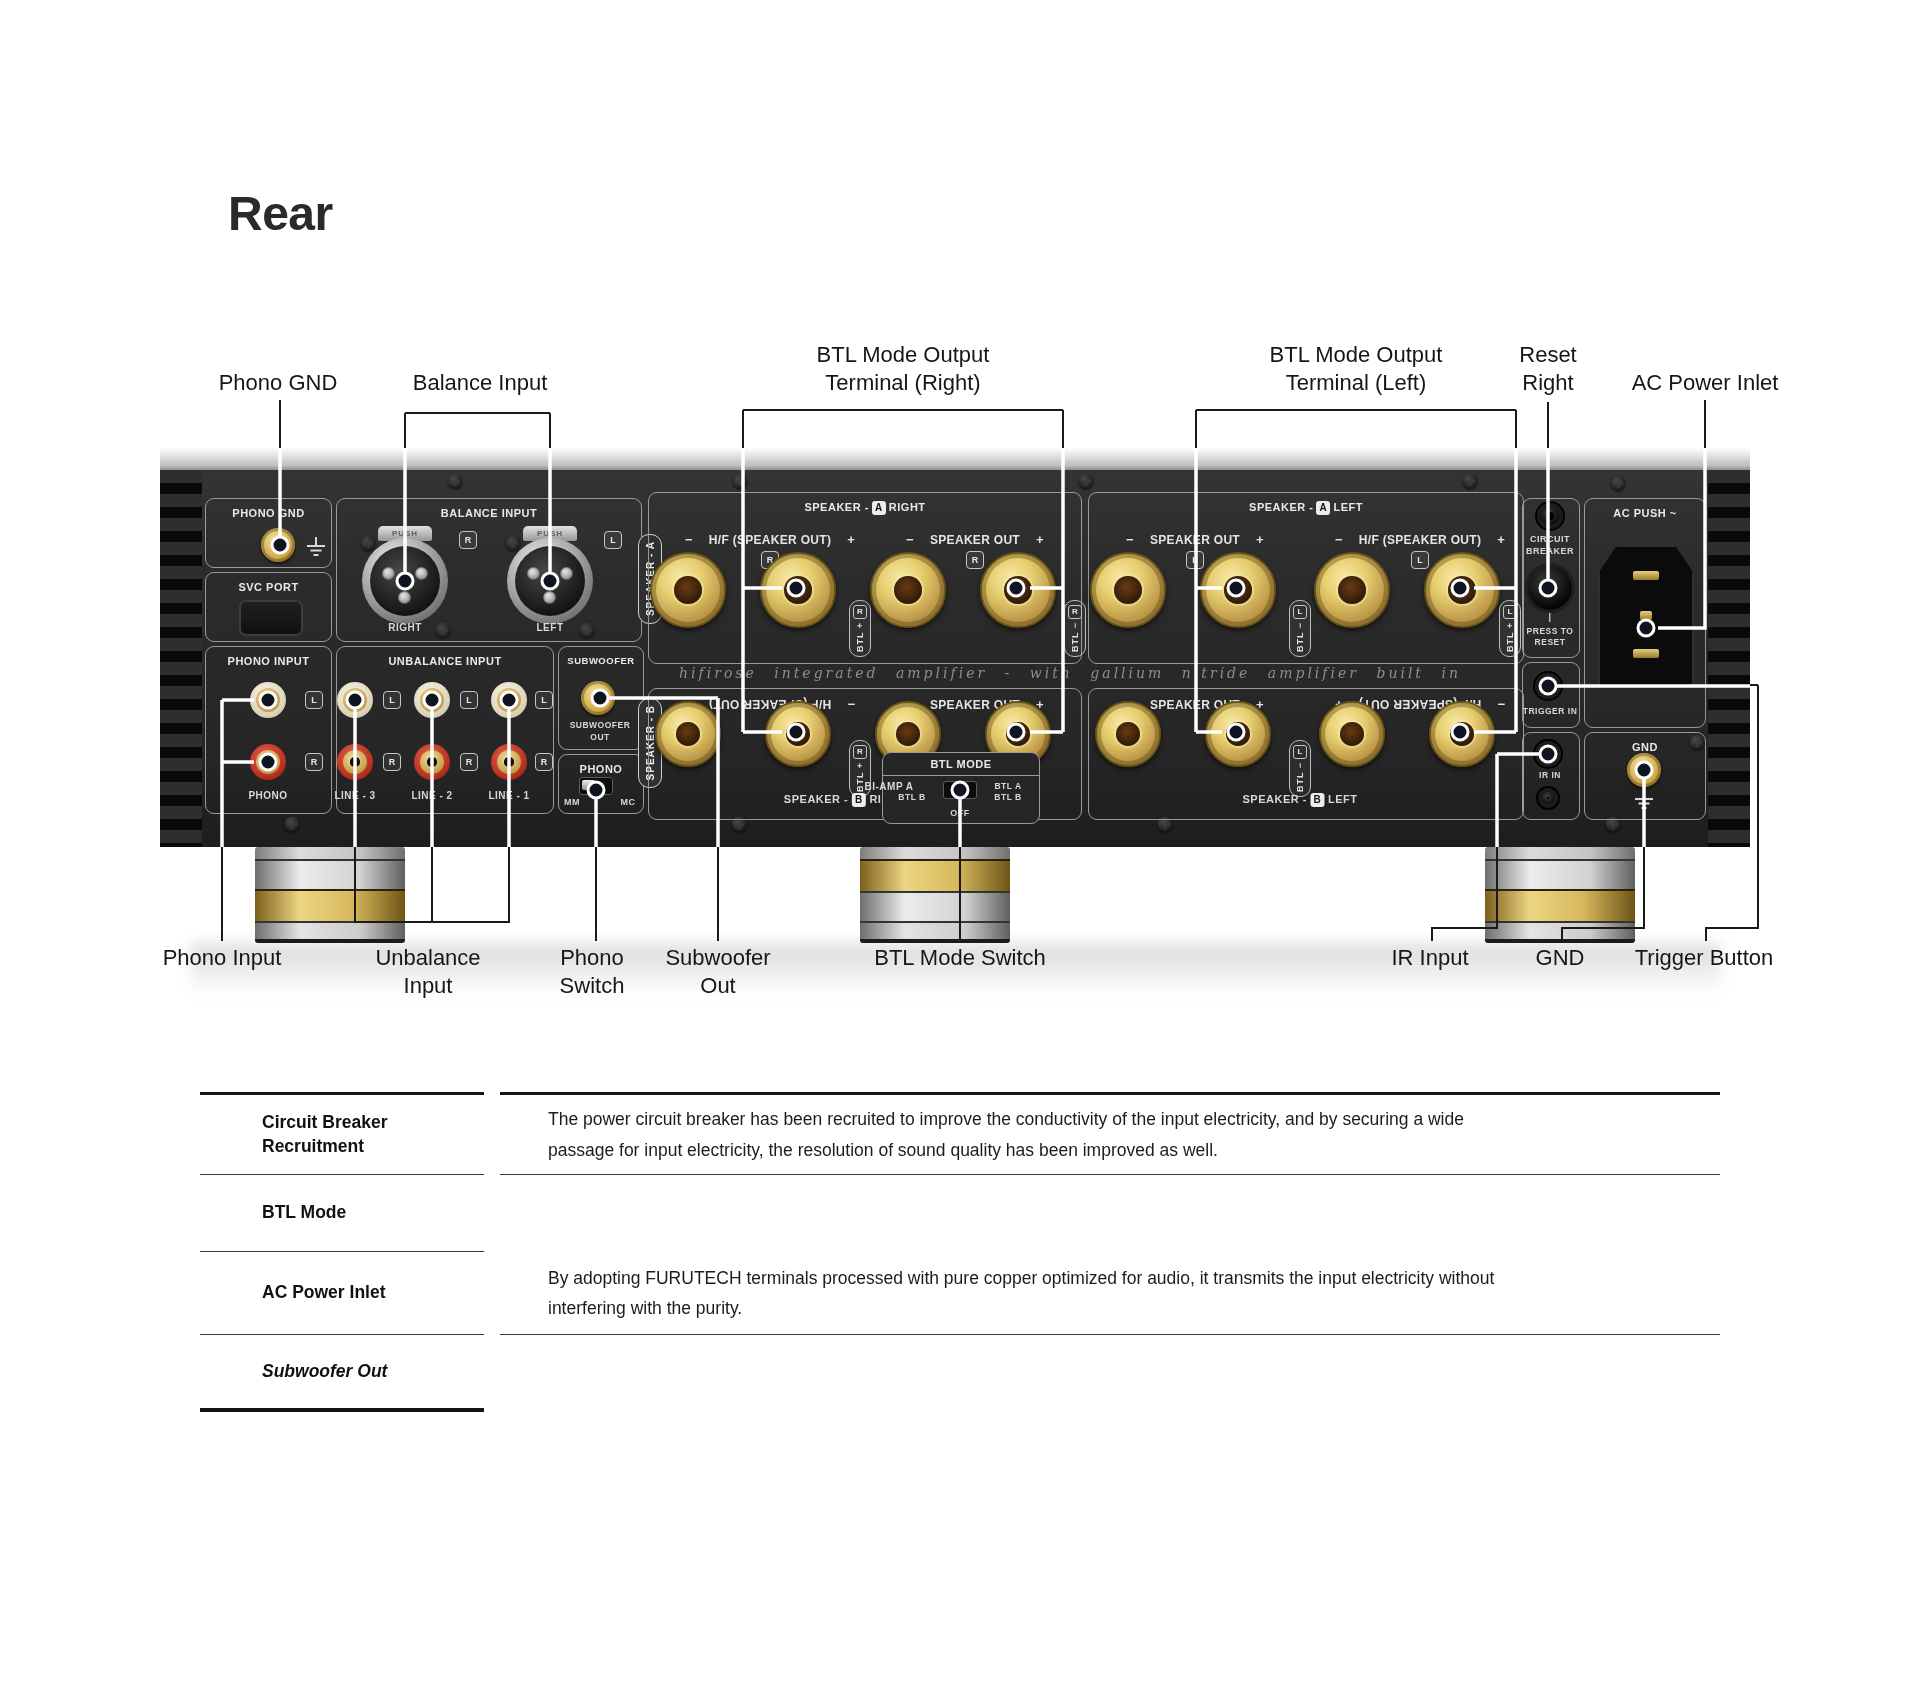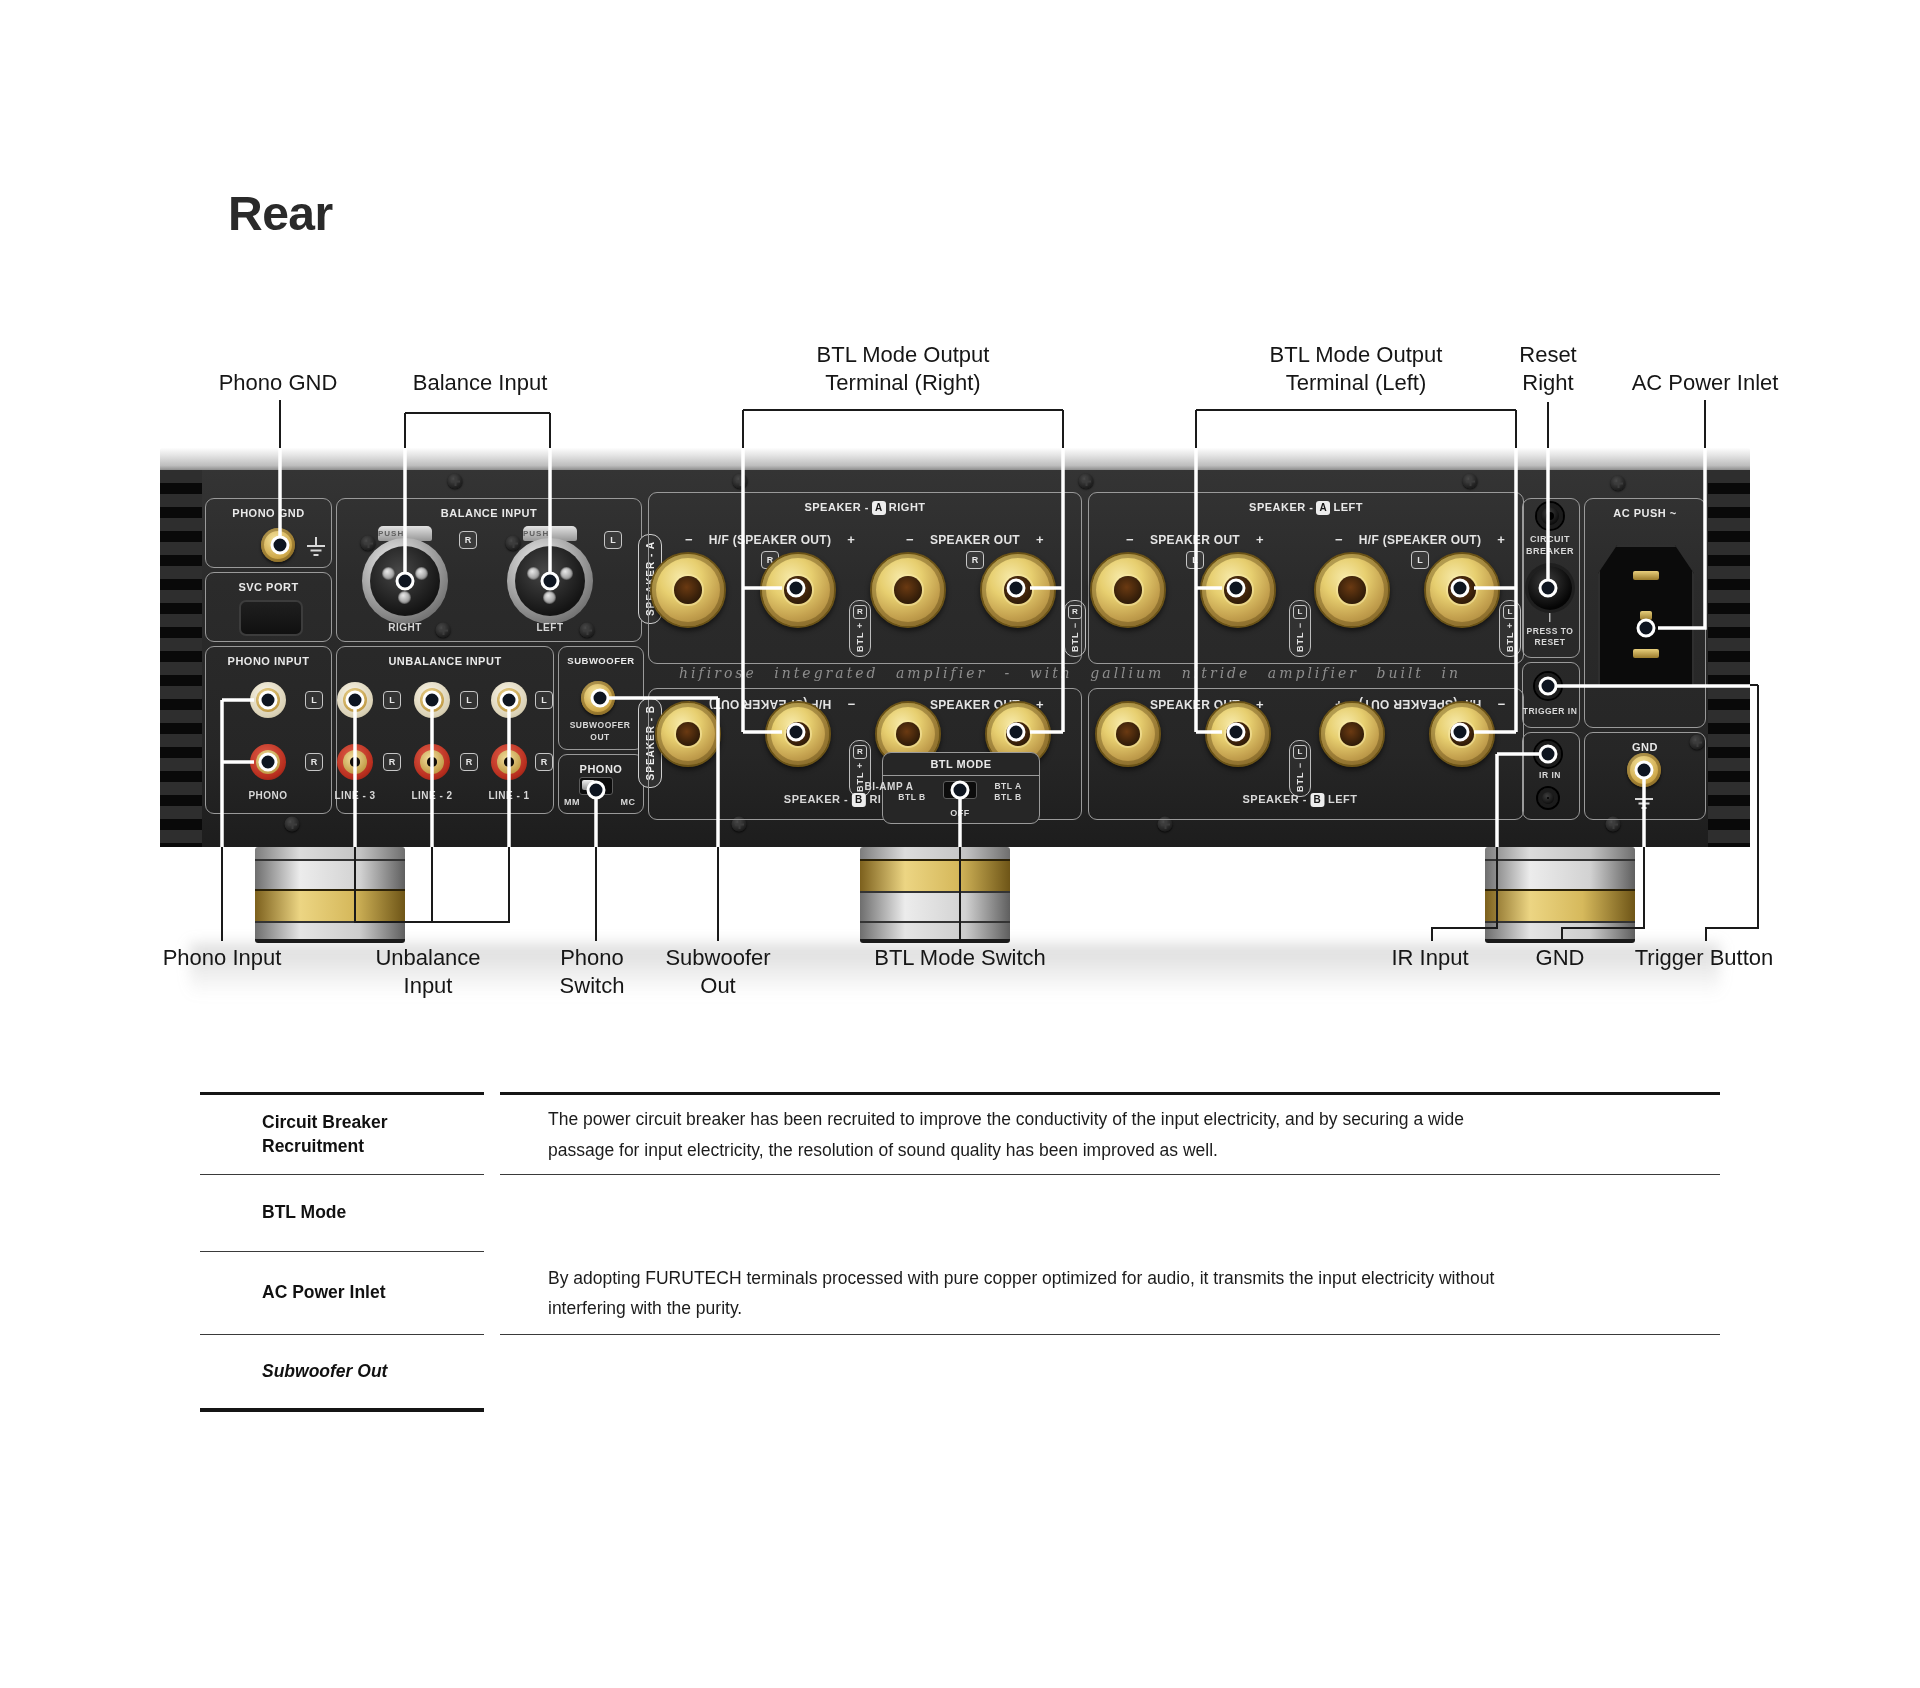--- a/index.html
+++ b/index.html
@@ -48,21 +48,21 @@
   .rca:after{content:"";position:absolute;inset:13px;border-radius:50%;
     background:#16100b;box-shadow:inset 0 0 3px #000;}
   .xlr{position:absolute;width:86px;height:86px;border-radius:50%;
     background:radial-gradient(circle at 38% 30%,#f0f0f0,#9c9c9c 52%,#565656 95%);}
   .xlr:before{content:"";position:absolute;inset:8px;border-radius:50%;
     background:radial-gradient(circle at 42% 36%,#474747,#141414 72%);}
   .xlr .pin{position:absolute;width:13px;height:13px;border-radius:50%;
     background:radial-gradient(circle at 40% 35%,#e8e8e8,#6f6f6f);box-shadow:inset 0 0 2px #000;}
   .ptab{position:absolute;transform:translateX(-50%);width:54px;height:15px;
     background:linear-gradient(180deg,#e2e2e2,#969696);border-radius:5px 5px 2px 2px;
-    color:#5f5f5f;font-size:8px;font-weight:700;letter-spacing:1px;text-align:left;line-height:15px;}
+    color:#5f5f5f;font-size:8px;font-weight:700;letter-spacing:1px;text-align:center;line-height:15px;}
   .screw{position:absolute;width:15px;height:15px;border-radius:50%;
     background:radial-gradient(circle at 40% 35%,#4a4a4a,#0b0b0b);transform:translate(-50%,-50%);
     box-shadow:0 1px 2px rgba(0,0,0,.8);}
   .screw:before{content:"";position:absolute;left:50%;top:50%;width:9px;height:2px;background:#3c3c3c;transform:translate(-50%,-50%);}
   .screw:after{content:"";position:absolute;left:50%;top:50%;width:2px;height:9px;background:#3c3c3c;transform:translate(-50%,-50%);}
   .jack{position:absolute;width:26px;height:26px;border-radius:50%;transform:translate(-50%,-50%);
     background:radial-gradient(circle at 45% 40%,#3d3d3d,#0a0a0a 55%);
     box-shadow:inset 0 0 0 4px #1c1c1c,0 0 0 2px #000;}
   .jack:after{content:"";position:absolute;inset:9px;border-radius:50%;background:#000;}
   .gold-term{position:absolute;width:34px;height:34px;border-radius:50%;transform:translate(-50%,-50%);

